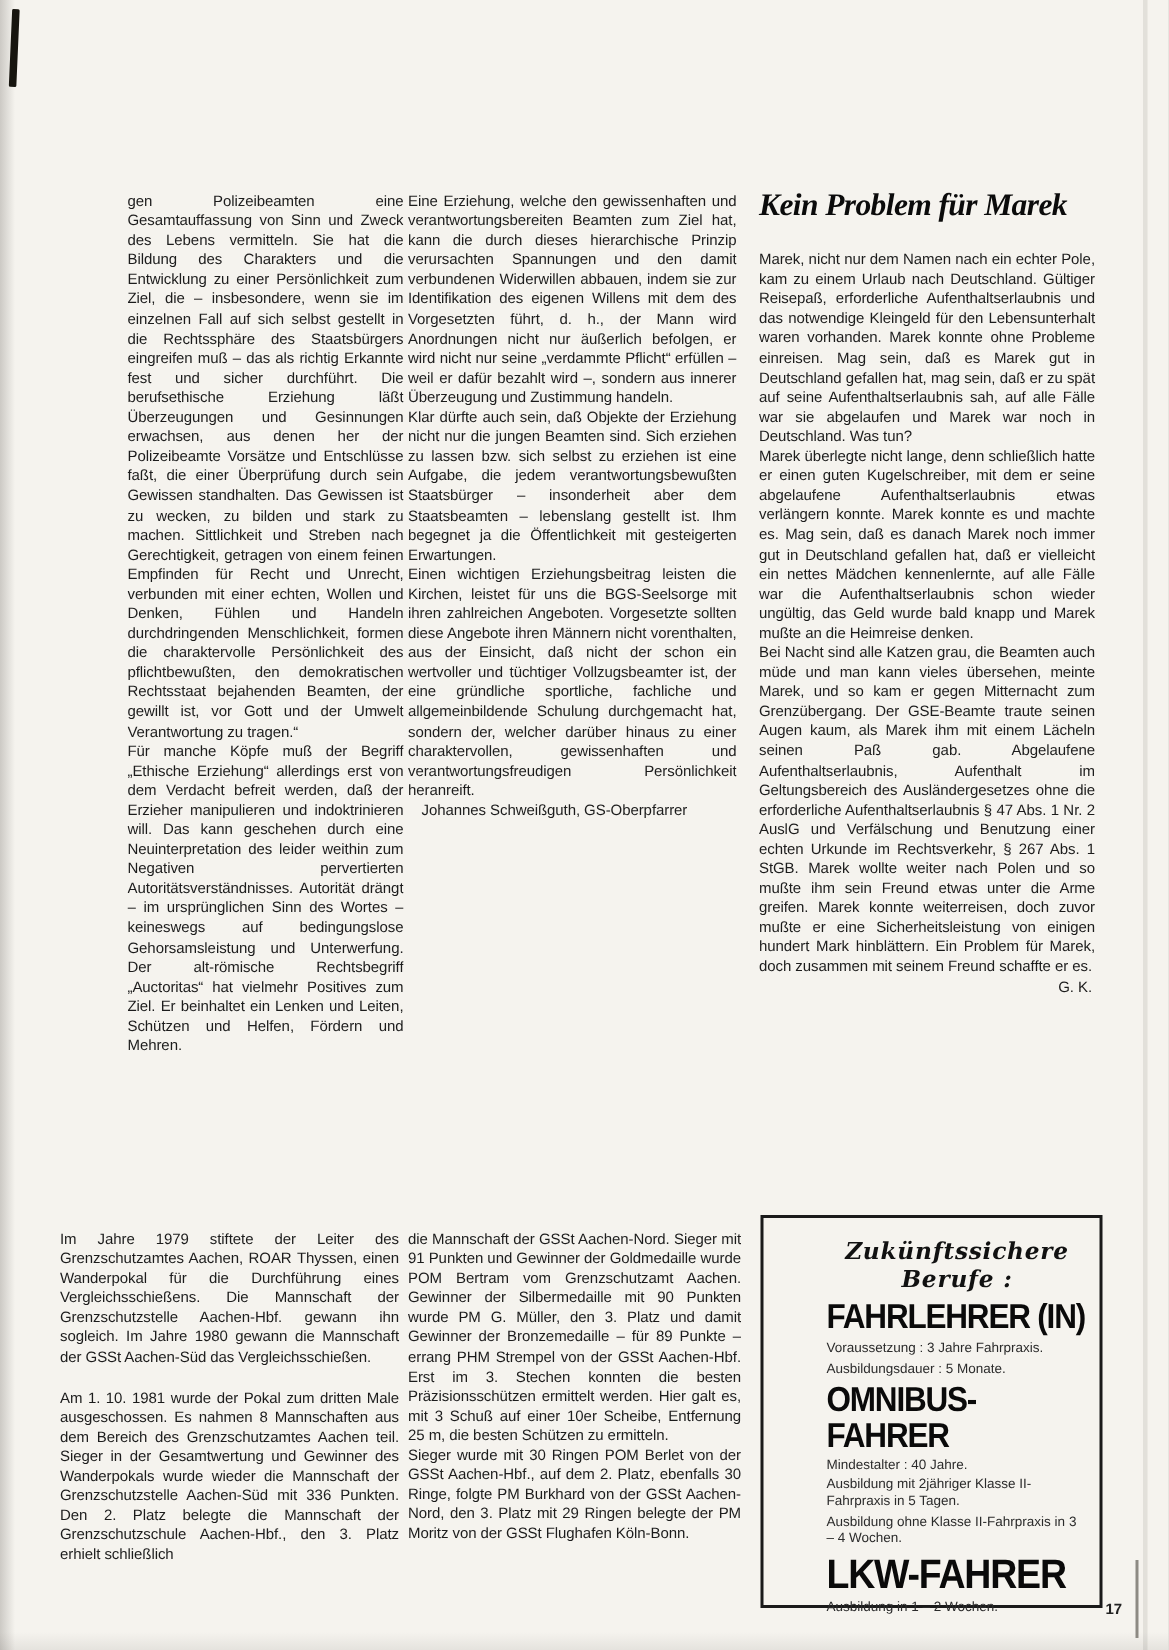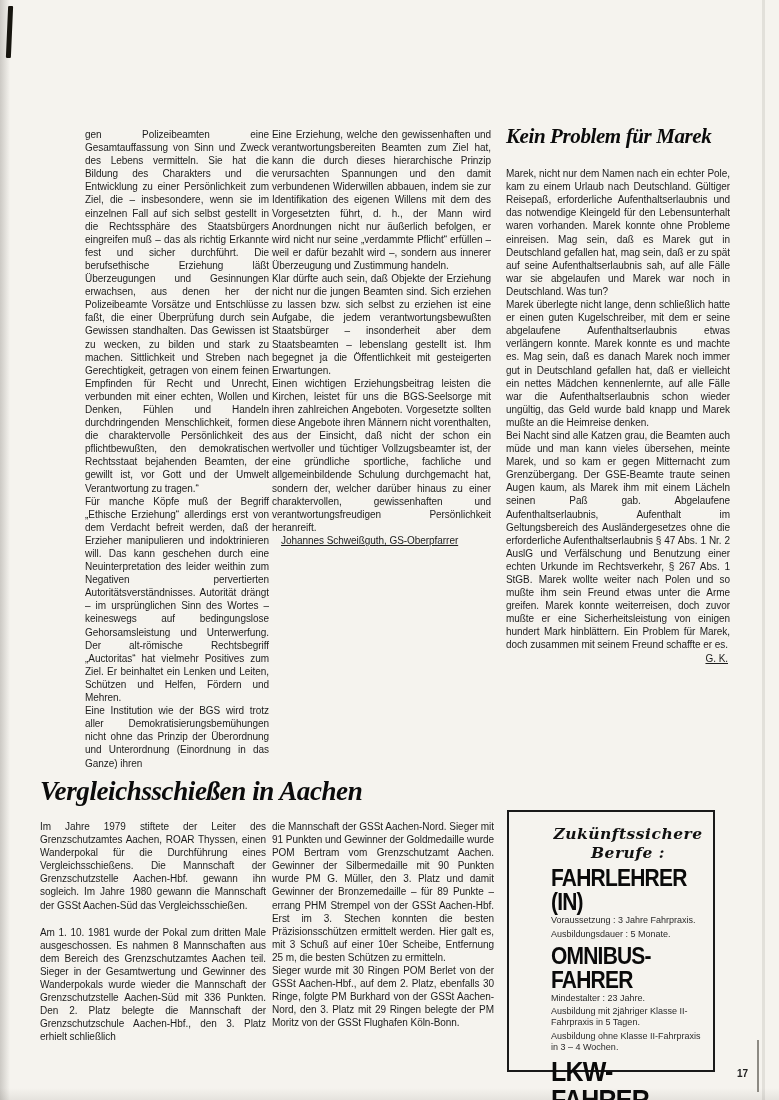--- a/index.html
+++ b/index.html
@@ -62,28 +62,28 @@
     letter-spacing: -0.4px;
     margin: 0;
     font-family: Liberation Serif, serif;
   }
   .headline-marek { font-size: 21px; margin-bottom: 24px; }
   .headline-aachen {
     position: absolute;
     left: 40px; top: 776px;
     font-size: 27px;
   }
-  .byline { margin-top: 1px; text-indent: 9px; text-align: left; text-decoration: underline; }
+  .byline { margin-top: 1px; text-indent: 9px; text-align: left; }
   .byline-right { text-align: right; padding-right: 2px; }
   .gap-para { margin-top: 14px !important; }
 
   .ad-box {
     position: absolute;
     left: 507px; top: 810px;
-    width: 208px; height: 262px;
+    width: 228px; height: 262px;
     border: 2px solid #1a1a1a;
     box-sizing: border-box;
     padding: 12px 8px 10px 42px;
     background: #f5f3ee;
   }
   .ad-title {
     font-family: "DejaVu Serif", serif;
     font-style: italic;
     font-weight: bold;
     font-size: 15.5px;
@@ -123,59 +123,57 @@
 
 <div class="page">
 
   <div class="scan-mark"></div>
   <div class="edge-streak"></div>
   <div class="next-page-line"></div>
 
   <div class="col body-text col-a">
     <p>gen Polizeibeamten eine Gesamtauffassung von Sinn und Zweck des Lebens vermitteln. Sie hat die Bildung des Charakters und die Entwicklung zu einer Persönlichkeit zum Ziel, die – insbesondere, wenn sie im einzelnen Fall auf sich selbst gestellt in die Rechtssphäre des Staatsbürgers eingreifen muß – das als richtig Erkannte fest und sicher durchführt. Die berufsethische Erziehung läßt Überzeugungen und Gesinnungen erwachsen, aus denen her der Polizeibeamte Vorsätze und Entschlüsse faßt, die einer Überprüfung durch sein Gewissen standhalten. Das Gewissen ist zu wecken, zu bilden und stark zu machen. Sittlichkeit und Streben nach Gerechtigkeit, getragen von einem feinen Empfinden für Recht und Unrecht, verbunden mit einer echten, Wollen und Denken, Fühlen und Handeln durchdringenden Menschlichkeit, formen die charaktervolle Persönlichkeit des pflichtbewußten, den demokratischen Rechtsstaat bejahenden Beamten, der gewillt ist, vor Gott und der Umwelt Verantwortung zu tragen.“</p>
     <p>Für manche Köpfe muß der Begriff „Ethische Erziehung“ allerdings erst von dem Verdacht befreit werden, daß der Erzieher manipulieren und indoktrinieren will. Das kann geschehen durch eine Neuinterpretation des leider weithin zum Negativen pervertierten Autoritätsverständnisses. Autorität drängt – im ursprünglichen Sinn des Wortes – keineswegs auf bedingungslose Gehorsamsleistung und Unterwerfung. Der alt-römische Rechtsbegriff „Auctoritas“ hat vielmehr Positives zum Ziel. Er beinhaltet ein Lenken und Leiten, Schützen und Helfen, Fördern und Mehren.</p>
-    <p>Eine Institution wie der BGS wird trotz aller Demokratisierungsbemühungen nicht ohne das Prinzip der Überordnung und Unterordnung (Einordnung in das Ganze) ihren</p>
   </div>
 
   <div class="col body-text col-b">
     <p>Eine Erziehung, welche den gewissenhaften und verantwortungsbereiten Beamten zum Ziel hat, kann die durch dieses hierarchische Prinzip verursachten Spannungen und den damit verbundenen Widerwillen abbauen, indem sie zur Identifikation des eigenen Willens mit dem des Vorgesetzten führt, d. h., der Mann wird Anordnungen nicht nur äußerlich befolgen, er wird nicht nur seine „verdammte Pflicht“ erfüllen – weil er dafür bezahlt wird –, sondern aus innerer Überzeugung und Zustimmung handeln.</p>
     <p>Klar dürfte auch sein, daß Objekte der Erziehung nicht nur die jungen Beamten sind. Sich erziehen zu lassen bzw. sich selbst zu erziehen ist eine Aufgabe, die jedem verantwortungsbewußten Staatsbürger – insonderheit aber dem Staatsbeamten – lebenslang gestellt ist. Ihm begegnet ja die Öffentlichkeit mit gesteigerten Erwartungen.</p>
     <p>Einen wichtigen Erziehungsbeitrag leisten die Kirchen, leistet für uns die BGS-Seelsorge mit ihren zahlreichen Angeboten. Vorgesetzte sollten diese Angebote ihren Männern nicht vorenthalten, aus der Einsicht, daß nicht der schon ein wertvoller und tüchtiger Vollzugsbeamter ist, der eine gründliche sportliche, fachliche und allgemeinbildende Schulung durchgemacht hat, sondern der, welcher darüber hinaus zu einer charaktervollen, gewissenhaften und verantwortungsfreudigen Persönlichkeit heranreift.</p>
     <p class="byline">Johannes Schweißguth, GS-Oberpfarrer</p>
   </div>
 
   <div class="col body-text col-c">
     <h2 class="headline headline-marek">Kein Problem für Marek</h2>
     <p>Marek, nicht nur dem Namen nach ein echter Pole, kam zu einem Urlaub nach Deutschland. Gültiger Reisepaß, erforderliche Aufenthaltserlaubnis und das notwendige Kleingeld für den Lebensunterhalt waren vorhanden. Marek konnte ohne Probleme einreisen. Mag sein, daß es Marek gut in Deutschland gefallen hat, mag sein, daß er zu spät auf seine Aufenthaltserlaubnis sah, auf alle Fälle war sie abgelaufen und Marek war noch in Deutschland. Was tun?</p>
     <p>Marek überlegte nicht lange, denn schließlich hatte er einen guten Kugelschreiber, mit dem er seine abgelaufene Aufenthaltserlaubnis etwas verlängern konnte. Marek konnte es und machte es. Mag sein, daß es danach Marek noch immer gut in Deutschland gefallen hat, daß er vielleicht ein nettes Mädchen kennenlernte, auf alle Fälle war die Aufenthaltserlaubnis schon wieder ungültig, das Geld wurde bald knapp und Marek mußte an die Heimreise denken.</p>
     <p>Bei Nacht sind alle Katzen grau, die Beamten auch müde und man kann vieles übersehen, meinte Marek, und so kam er gegen Mitternacht zum Grenzübergang. Der GSE-Beamte traute seinen Augen kaum, als Marek ihm mit einem Lächeln seinen Paß gab. Abgelaufene Aufenthaltserlaubnis, Aufenthalt im Geltungsbereich des Ausländergesetzes ohne die erforderliche Aufenthaltserlaubnis § 47 Abs. 1 Nr. 2 AuslG und Verfälschung und Benutzung einer echten Urkunde im Rechtsverkehr, § 267 Abs. 1 StGB. Marek wollte weiter nach Polen und so mußte ihm sein Freund etwas unter die Arme greifen. Marek konnte weiterreisen, doch zuvor mußte er eine Sicherheitsleistung von einigen hundert Mark hinblättern. Ein Problem für Marek, doch zusammen mit seinem Freund schaffte er es.</p>
     <p class="byline byline-right">G. K.</p>
   </div>
 
-  <h2 class="headline headline-aachen">Vergleichsschießen in Aachen</h2>
 
   <div class="col body-text col-d">
     <p>Im Jahre 1979 stiftete der Leiter des Grenzschutzamtes Aachen, ROAR Thyssen, einen Wanderpokal für die Durchführung eines Vergleichsschießens. Die Mannschaft der Grenzschutzstelle Aachen-Hbf. gewann ihn sogleich. Im Jahre 1980 gewann die Mannschaft der GSSt Aachen-Süd das Vergleichsschießen.</p>
     <p class="gap-para">Am 1. 10. 1981 wurde der Pokal zum dritten Male ausgeschossen. Es nahmen 8 Mannschaften aus dem Bereich des Grenzschutzamtes Aachen teil. Sieger in der Gesamtwertung und Gewinner des Wanderpokals wurde wieder die Mannschaft der Grenzschutzstelle Aachen-Süd mit 336 Punkten. Den 2. Platz belegte die Mannschaft der Grenzschutzschule Aachen-Hbf., den 3. Platz erhielt schließlich</p>
   </div>
 
   <div class="col body-text col-e">
     <p>die Mannschaft der GSSt Aachen-Nord. Sieger mit 91 Punkten und Gewinner der Goldmedaille wurde POM Bertram vom Grenzschutzamt Aachen. Gewinner der Silbermedaille mit 90 Punkten wurde PM G. Müller, den 3. Platz und damit Gewinner der Bronzemedaille – für 89 Punkte – errang PHM Strempel von der GSSt Aachen-Hbf. Erst im 3. Stechen konnten die besten Präzisionsschützen ermittelt werden. Hier galt es, mit 3 Schuß auf einer 10er Scheibe, Entfernung 25 m, die besten Schützen zu ermitteln.</p>
     <p>Sieger wurde mit 30 Ringen POM Berlet von der GSSt Aachen-Hbf., auf dem 2. Platz, ebenfalls 30 Ringe, folgte PM Burkhard von der GSSt Aachen-Nord, den 3. Platz mit 29 Ringen belegte der PM Moritz von der GSSt Flughafen Köln-Bonn.</p>
   </div>
 
   <div class="ad-box">
     <div class="ad-title">Zukünftssichere Berufe :</div>
 
     <div class="ad-heading">FAHRLEHRER (IN)</div>
     <div class="ad-line">Voraussetzung : 3 Jahre Fahrpraxis.</div>
     <div class="ad-line">Ausbildungsdauer : 5 Monate.</div>
 
     <div class="ad-heading">OMNIBUS-FAHRER</div>
-    <div class="ad-line">Mindestalter : 23 Jahre.</div>
+    <div class="ad-line">Mindestalter : 40 Jahre.</div>
     <div class="ad-line">Ausbildung mit 2jähriger Klasse II-Fahrpraxis in 5 Tagen.</div>
     <div class="ad-line">Ausbildung ohne Klasse II-Fahrpraxis in 3 – 4 Wochen.</div>
 
     <div class="ad-heading ad-heading-lg">LKW-FAHRER</div>
     <div class="ad-line">Ausbildung in 1 – 2 Wochen.</div>
 
   </div>
 
   <div class="page-number">17</div>
 

